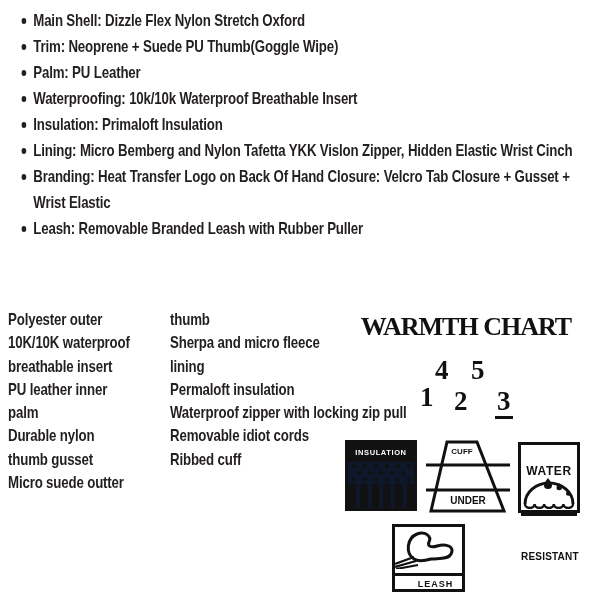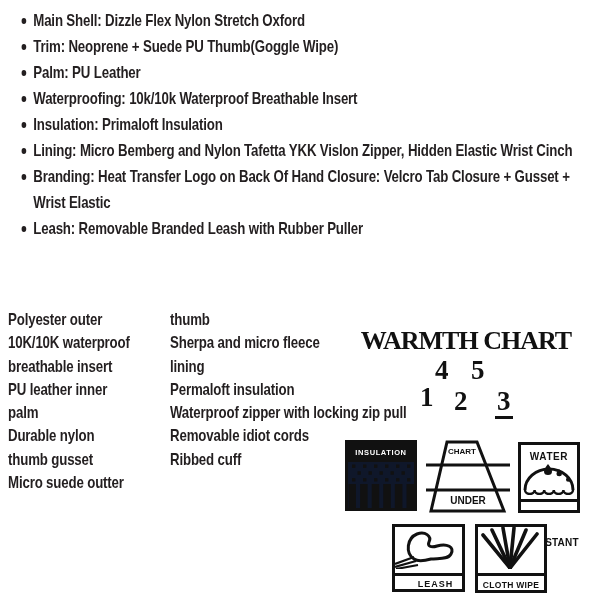--- a/index.html
+++ b/index.html
@@ -15,21 +15,21 @@
   .bullets-wrap li::before{content:"";position:absolute;left:2px;top:10px;width:6px;height:6px;
                    border-radius:50%;background:#231f20;}
 
   
   .col{position:absolute;top:308px;transform:scaleX(0.78);transform-origin:0 0;
        font-size:17px;font-weight:700;line-height:23.3px;letter-spacing:-0.2px;white-space:nowrap;}
   .col-left{left:8px;}
   .col-right{left:170px;}
 
   
-  .warmth-title{position:absolute;left:360px;top:326px;width:212px;text-align:center;
+  .warmth-title{position:absolute;left:360px;top:312px;width:212px;text-align:center;
                 font-family:"Liberation Serif", serif;font-weight:700;font-size:26px;
                 letter-spacing:-1px;color:#111;}
   .wnum{position:absolute;font-family:"Liberation Serif", serif;font-weight:700;
         font-size:27px;line-height:1;color:#111;}
   .wnum-1{left:420px;top:384px;}
   .wnum-2{left:454px;top:388px;}
   .wnum-3{left:495px;top:388px;border-bottom:3px solid #111;padding:0 2px 1px 2px;}
   .wnum-4{left:435px;top:357px;}
   .wnum-5{left:471px;top:357px;}
 
@@ -41,21 +41,21 @@
   .ins-header{height:19px;background:#111;color:#fff;font-size:7.5px;font-weight:700;
               letter-spacing:0.6px;text-align:center;line-height:19px;}
   .ins-box svg{display:block;}
 
   .cuff-box{position:absolute;left:426px;top:438px;width:84px;height:76px;}
   .cuff-top{position:absolute;left:14px;top:9px;width:44px;font-size:8px;}
   .cuff-bottom{position:absolute;left:2px;top:57px;width:80px;font-size:10px;}
 
   .water-box{position:absolute;left:518px;top:442px;width:56px;height:65px;
              border:3px solid #111;background:#fff;}
-  .water-top{height:12px;padding-top:6px;font-size:10px;letter-spacing:0.6px;line-height:12px;}
+  .water-top{height:12px;padding-top:20px;font-size:12px;letter-spacing:0.6px;line-height:12px;}
   .water-divider{border-top:3px solid #111;}
   .water-bottom{height:15px;font-size:10px;letter-spacing:0.2px;line-height:16px;margin-top:33px;}
 
   .leash-box{position:absolute;left:392px;top:524px;width:67px;height:62px;
              border:3px solid #111;background:#fff;}
   .leash-divider{border-top:3px solid #111;}
   .leash-label{height:14px;font-size:9px;letter-spacing:1px;line-height:17px;margin-left:14px;}
 
   .cloth-box{position:absolute;left:475px;top:524px;width:66px;height:63px;
              border:3px solid #111;background:#fff;}
@@ -142,21 +142,21 @@
       </g>
     </svg>
   </div>
 
   <div class="cuff-box">
     <svg width="84" height="76" viewBox="0 0 84 76">
       <polygon points="21,4 51,4 78,73 5,73" fill="none" stroke="#111" stroke-width="3"></polygon>
       <line x1="0" y1="27" x2="84" y2="27" stroke="#111" stroke-width="3"></line>
       <line x1="0" y1="52" x2="84" y2="52" stroke="#111" stroke-width="3"></line>
     </svg>
-    <div class="icon-label cuff-top">CHART</div>
+    <div class="icon-label cuff-top">CUFF</div>
     <div class="icon-label cuff-bottom">UNDER</div>
   </div>
 
   <div class="water-box">
     <div class="icon-label water-top">WATER</div>
     <svg width="56" height="32" viewBox="0 0 56 32">
       <path d="M4,27 A24,21 0 0 1 52,27" fill="none" stroke="#111" stroke-width="3"></path>
       <path d="M4,27 a4.8,4 0 0 0 9.6,0 a4.8,4 0 0 0 9.6,0 a4.8,4 0 0 0 9.6,0 a4.8,4 0 0 0 9.6,0 a4.8,4 0 0 0 9.6,0" fill="none" stroke="#111" stroke-width="2.4"></path>
       <path d="M27,1 C24.5,4.5 23,6.5 23,8.5 a4,3.6 0 0 0 8,0 C31,6.5 29.5,4.5 27,1 Z" fill="#111"></path>
       <path d="M38,6 C36.4,8.2 35.5,9.5 35.5,10.8 a2.7,2.5 0 0 0 5.4,0 C40.9,9.5 39.6,8.2 38,6 Z" fill="#111"></path>
@@ -169,28 +169,14 @@
   <div class="leash-box">
     <svg width="67" height="42" viewBox="0 0 67 42">
       <path d="M0,37 L19,30 M0,40 L21,34 M1,42 L23,38" fill="none" stroke="#111" stroke-width="2.2"></path>
       <path d="M19,32 C10,26 12,11 22,7 C30,4 37,9 34,15 C32,19 36,21 42,19
                C52,16 60,20 56,27 C53,33 43,31 36,32 C29,34 23,35 19,32 Z" fill="none" stroke="#111" stroke-width="3"></path>
     </svg>
     <div class="leash-divider"></div>
     <div class="icon-label leash-label">LEASH</div>
   </div>
 
-  <div class="cloth-box">
-    <svg width="66" height="42" viewBox="0 0 66 42">
-      <g stroke="#111" stroke-width="3.6" stroke-linecap="round">
-        <line x1="32" y1="41" x2="5" y2="8"></line>
-        <line x1="32" y1="41" x2="14" y2="3"></line>
-        <line x1="32" y1="41" x2="25" y2="1"></line>
-        <line x1="32" y1="41" x2="36" y2="1"></line>
-        <line x1="32" y1="41" x2="48" y2="3"></line>
-        <line x1="32" y1="41" x2="59" y2="7"></line>
-      </g>
-    </svg>
-    <div class="cloth-divider"></div>
-    <div class="icon-label cloth-label">CLOTH WIPE</div>
-  </div>
 
 </div>
 
 </body></html>

